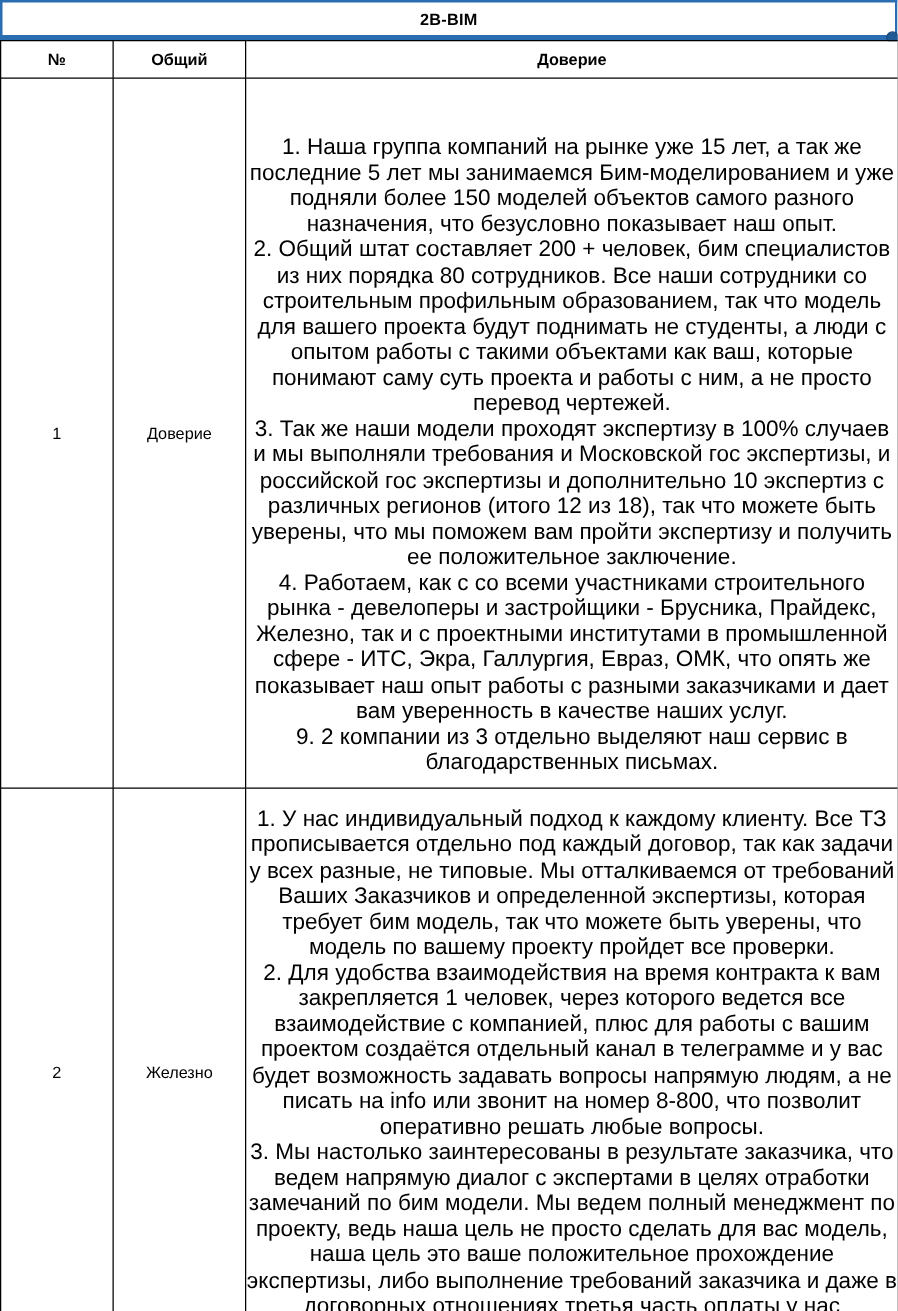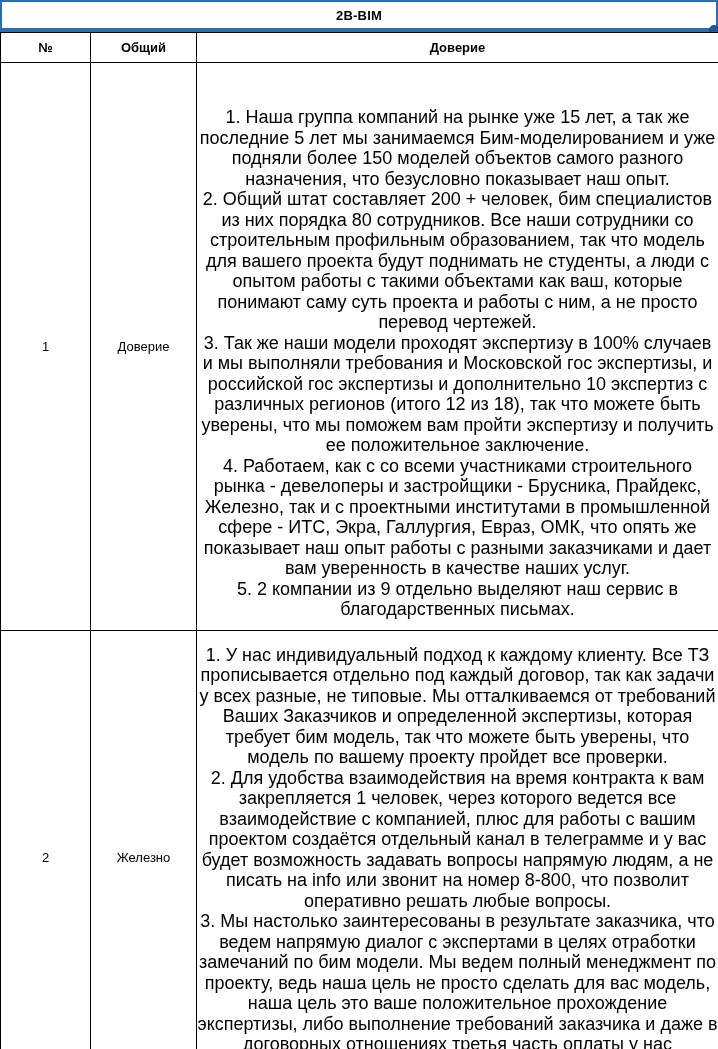--- a/index.html
+++ b/index.html
@@ -139,21 +139,21 @@
     </thead>
     <tbody>
       <tr class="row-1">
         <td class="cell-num">1</td>
         <td class="cell-block">Доверие</td>
         <td class="cell-desc">
             <p>1. Наша группа компаний на рынке уже 15 лет, а так же последние 5 лет мы занимаемся Бим-моделированием и уже подняли более 150 моделей объектов самого разного назначения, что безусловно показывает наш опыт.</p>
             <p>2. Общий штат составляет 200 + человек, бим специалистов из них порядка 80 сотрудников. Все наши сотрудники со строительным профильным образованием, так что модель для вашего проекта будут поднимать не студенты, а люди с опытом работы с такими объектами как ваш, которые понимают саму суть проекта и работы с ним, а не просто перевод чертежей.</p>
             <p>3. Так же наши модели проходят экспертизу в 100% случаев и мы выполняли требования и Московской гос экспертизы, и российской гос экспертизы и дополнительно 10 экспертиз с различных регионов (итого 12 из 18), так что можете быть уверены, что мы поможем вам пройти экспертизу и получить ее положительное заключение.</p>
             <p>4. Работаем, как с со всеми участниками строительного рынка - девелоперы и застройщики - Брусника, Прайдекс, Железно, так и с проектными институтами в промышленной сфере - ИТС, Экра, Галлургия, Евраз, ОМК, что опять же показывает наш опыт работы с разными заказчиками и дает вам уверенность в качестве наших услуг.</p>
-            <p>5. 2 компании из 9 отдельно выделяют наш сервис в благодарственных письмах.</p>
+            <p>9. 2 компании из 3 отдельно выделяют наш сервис в благодарственных письмах.</p>
           </td>
       </tr>
       <tr class="row-2">
         <td class="cell-num">2</td>
         <td class="cell-block">Железно</td>
         <td class="cell-desc">
             <p>1. У нас индивидуальный подход к каждому клиенту. Все ТЗ прописывается отдельно под каждый договор, так как задачи у всех разные, не типовые. Мы отталкиваемся от требований Ваших Заказчиков и определенной экспертизы, которая требует бим модель, так что можете быть уверены, что модель по вашему проекту пройдет все проверки.</p>
             <p>2. Для удобства взаимодействия на время контракта к вам закрепляется 1 человек, через которого ведется все взаимодействие с компанией, плюс для работы с вашим проектом создаётся отдельный канал в телеграмме и у вас будет возможность задавать вопросы напрямую людям, а не писать на info или звонит на номер 8-800, что позволит оперативно решать любые вопросы.</p>
             <p>3. Мы настолько заинтересованы в результате заказчика, что ведем напрямую диалог с экспертами в целях отработки замечаний по бим модели. Мы ведем полный менеджмент по проекту, ведь наша цель не просто сделать для вас модель, наша цель это ваше положительное прохождение экспертизы, либо выполнение требований заказчика и даже в договорных отношениях третья часть оплаты у нас привязана к положительным заключениям.</p>
           </td>

